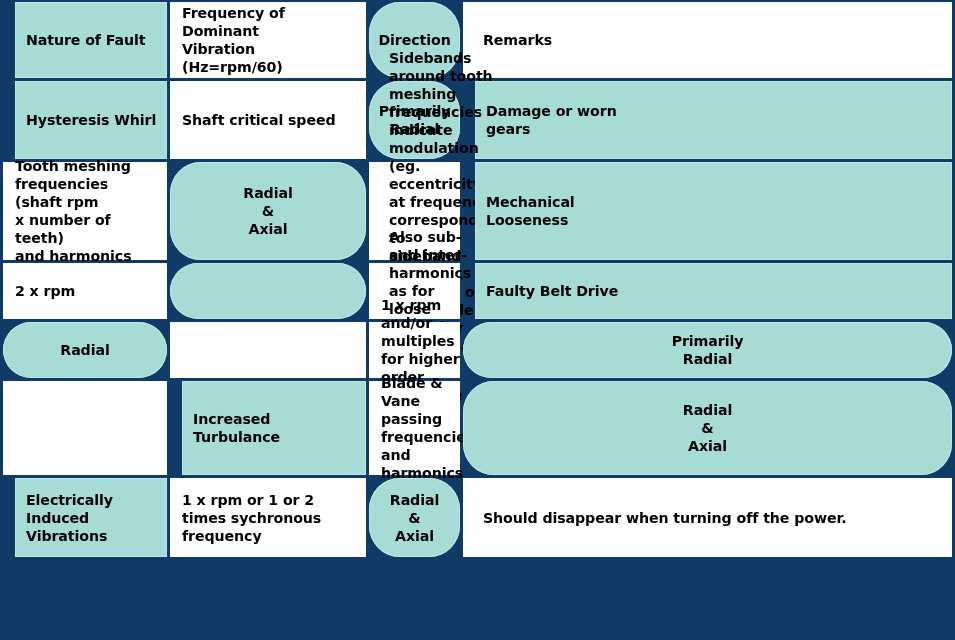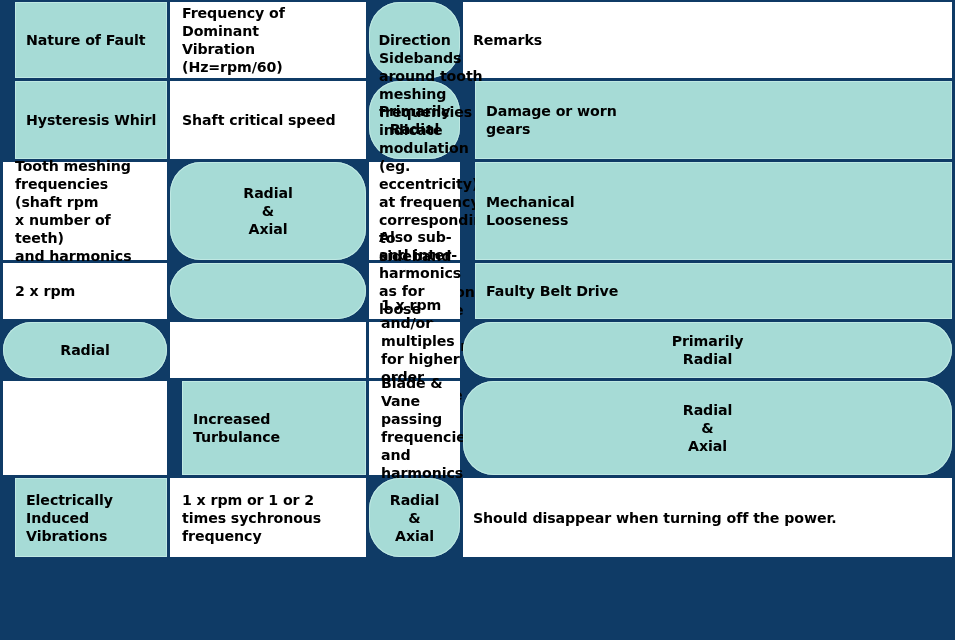--- a/index.html
+++ b/index.html
@@ -48,21 +48,21 @@
   .center {
     justify-content: center;
     text-align: center;
     border-radius: 31px;
   }
   .txt {
     white-space: pre-line;
   }
   .col1 { padding-left: 11px; margin-left: 12px; }
   .col2 { padding-left: 12px; }
-  .col4 { padding-left: 10px; }
+  .col4 { padding-left: 20px; }
 </style>
 </head>
 <body>
 
 <div class="grid">
 
   <div class="cell teal col1">
       <span class="txt">Nature of Fault</span>
     </div>
   <div class="cell white col2">

